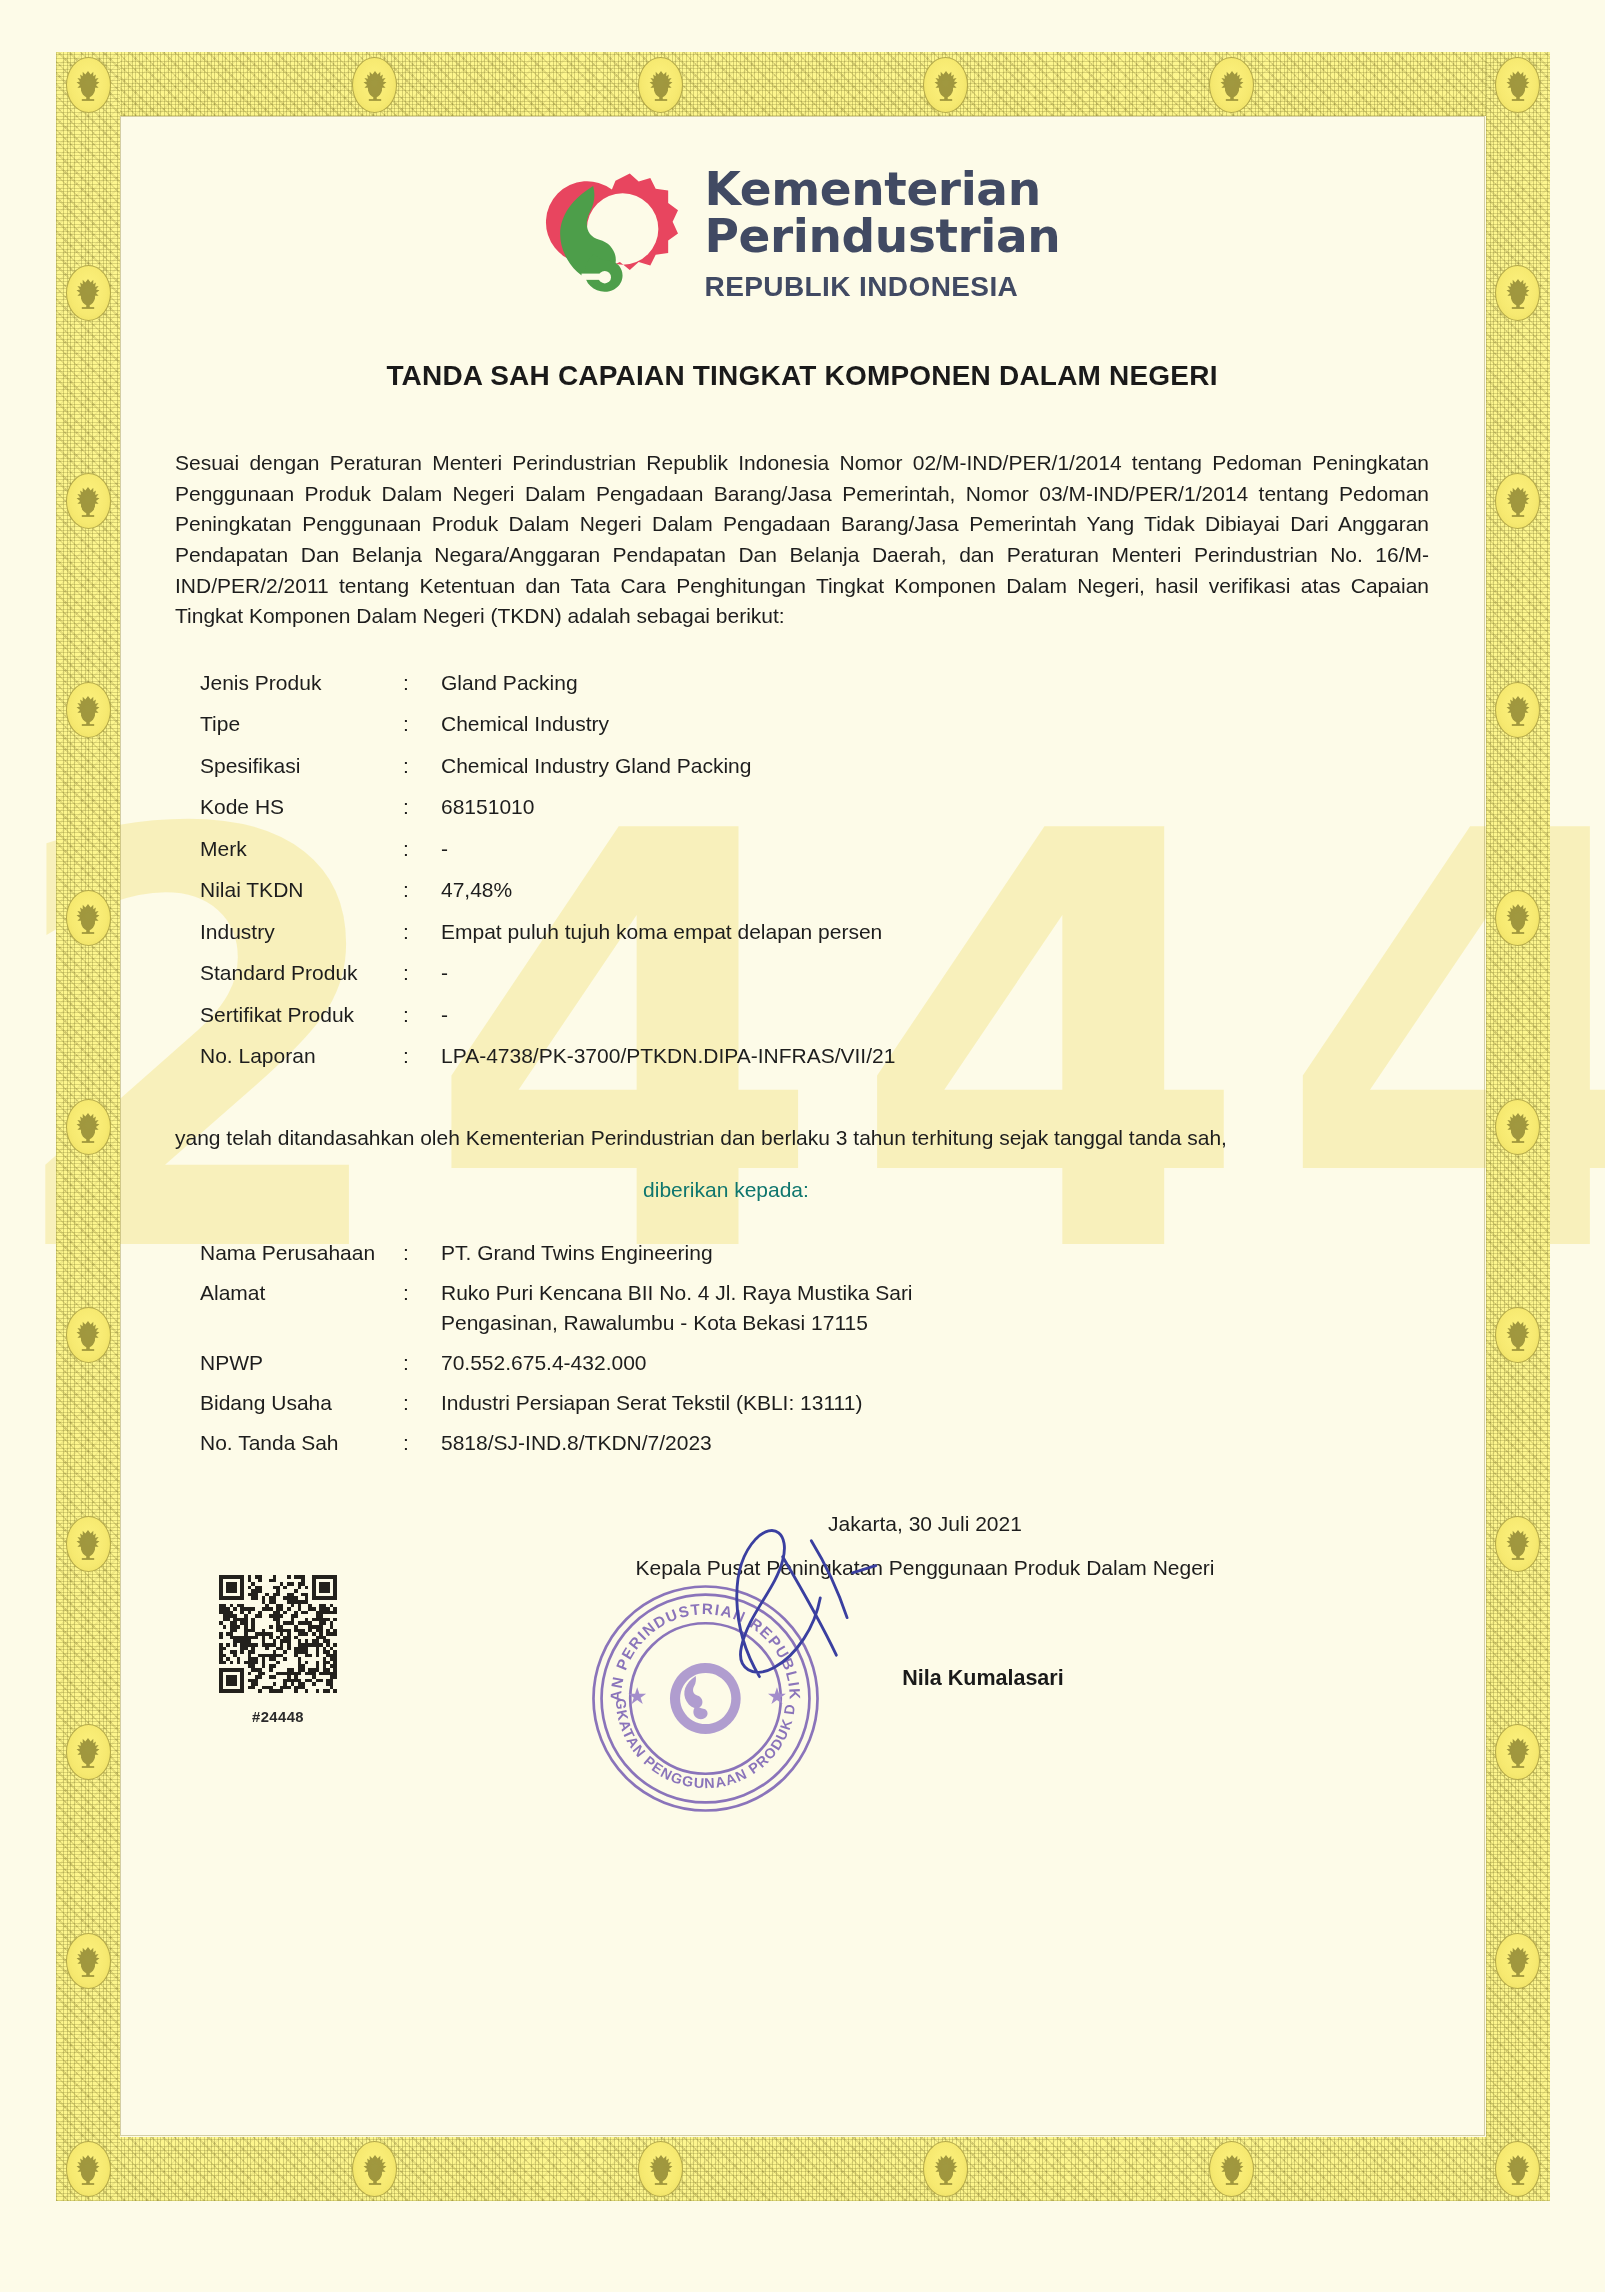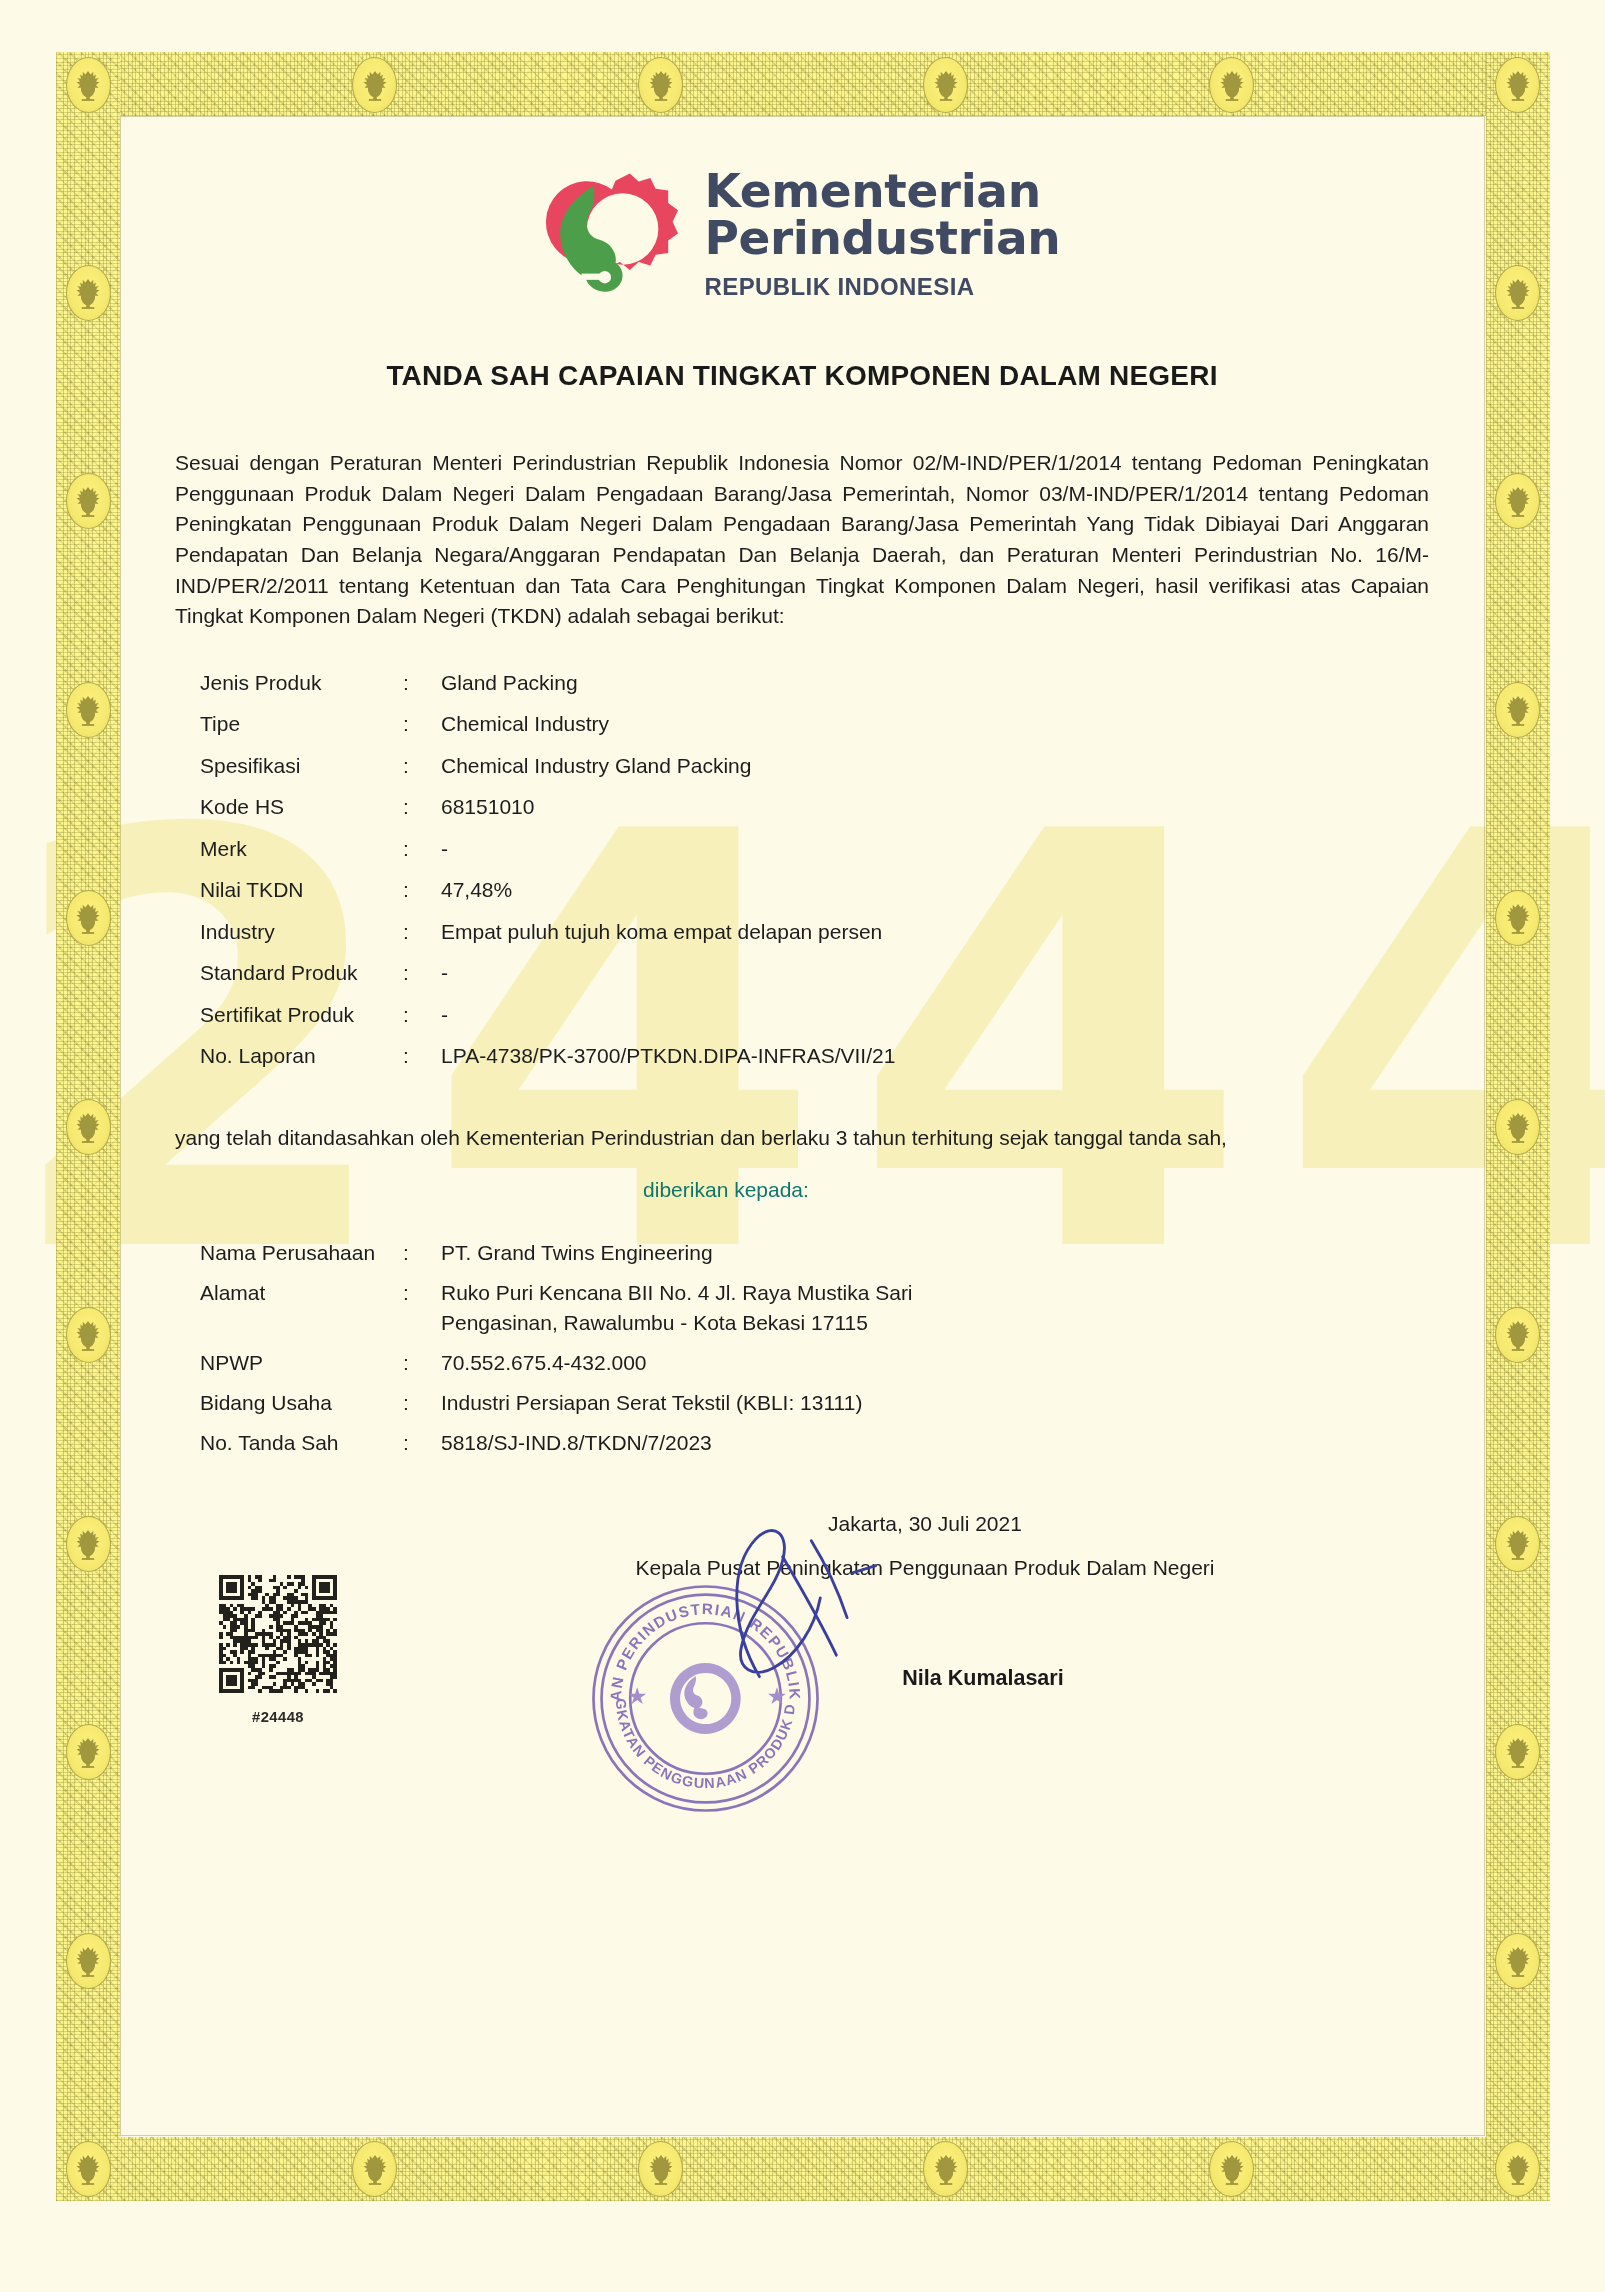--- a/index.html
+++ b/index.html
@@ -107,21 +107,21 @@
   #logo-text { line-height: 1.0; }
   .logo-l1, .logo-l2 {
     font-family: "DejaVu Sans", sans-serif;
     font-size: 47px;
     font-weight: 600;
     color: #414a63;
     letter-spacing: -0.4px;
   }
   .logo-l3 {
     font-family: "Liberation Sans", sans-serif;
-    font-size: 24px;
+    font-size: 28px;
     font-weight: 700;
     color: #414a63;
     letter-spacing: 0.4px;
     margin-top: 14px;
   }
 
   
   #doc-title {
     text-align: center;
     font-family: "Liberation Sans", sans-serif;

